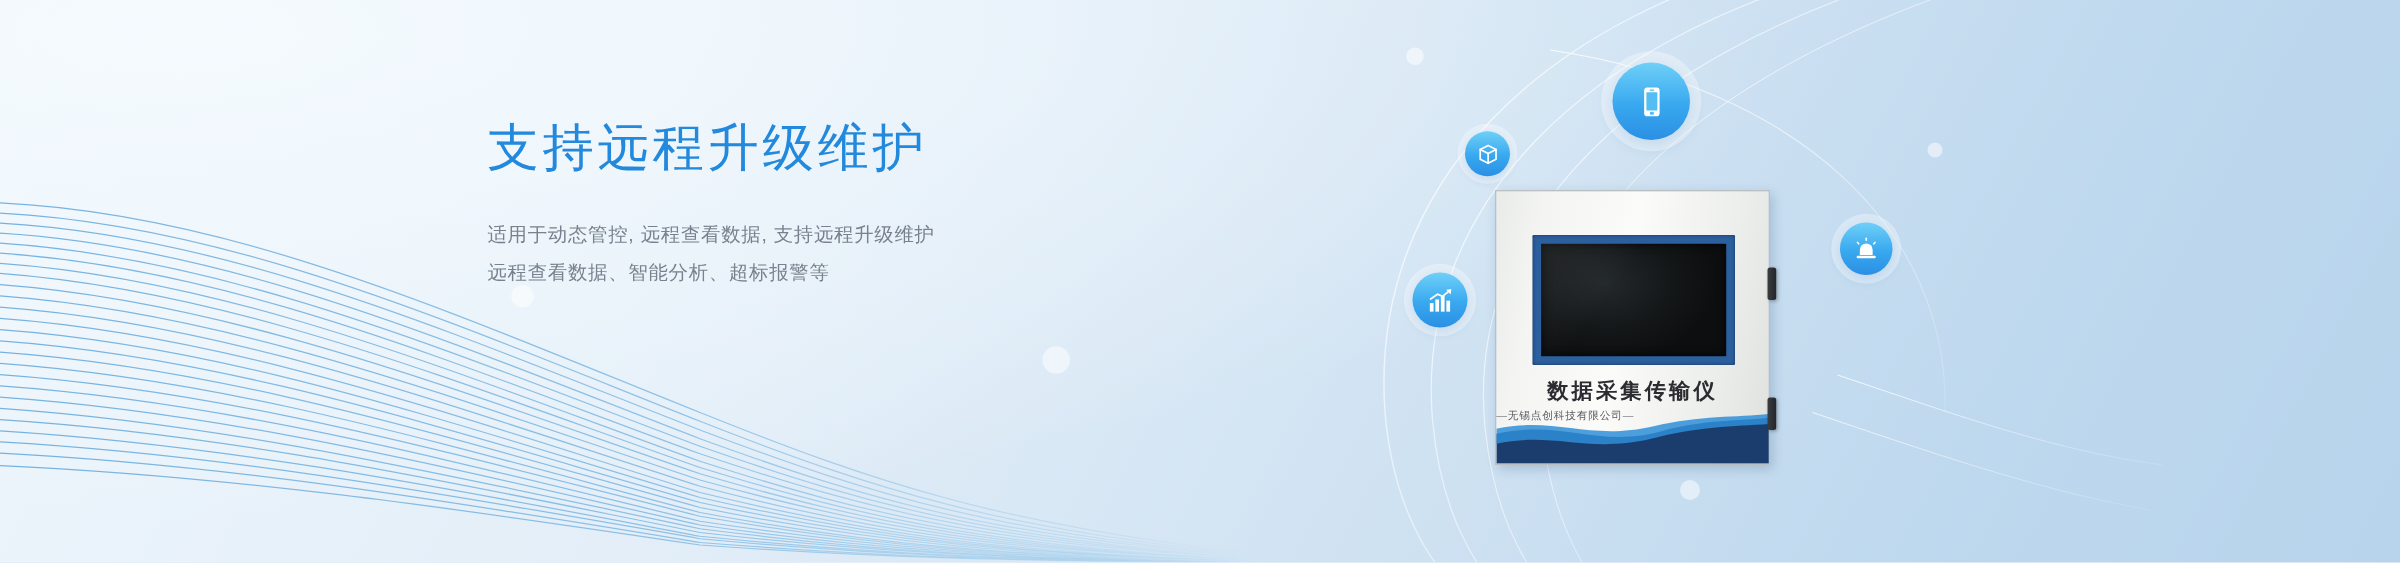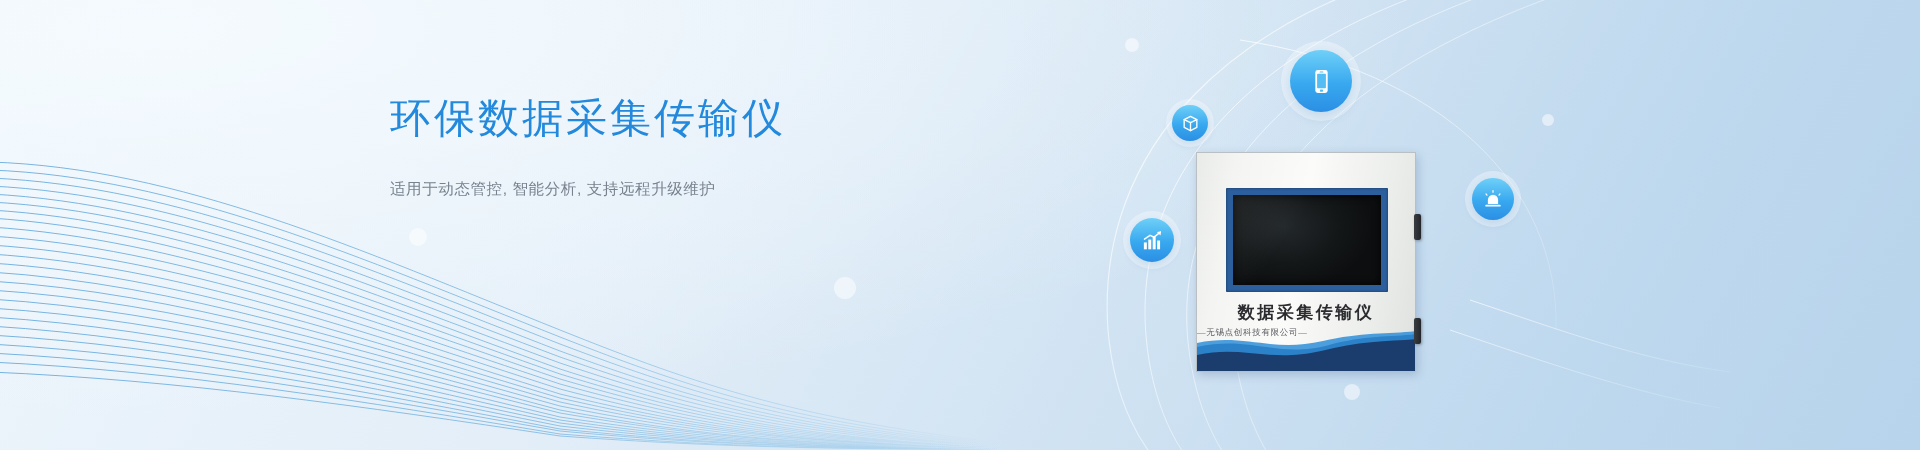--- a/index.html
+++ b/index.html
@@ -185,23 +185,24 @@
     <g fill="#ffffff" opacity="0.5">
       <circle cx="418" cy="237" r="9"></circle>
       <circle cx="845" cy="288" r="11"></circle>
       <circle cx="1132" cy="45" r="7"></circle>
       <circle cx="1548" cy="120" r="6"></circle>
       <circle cx="1352" cy="392" r="8"></circle>
     </g>
   </svg>
 
   <div id="text-block">
-    <h1 id="page-title">环保数据采集传输仪</h1>
+    <h1 id="page-title">支持远程升级维护</h1>
     <ul id="subtitle-list">
-      <li>适用于动态管控, 智能分析, 支持远程升级维护</li>
+      <li>适用于动态管控, 远程查看数据, 支持远程升级维护</li>
+      <li>远程查看数据、智能分析、超标报警等</li>
     </ul>
   </div>
 
   <div id="device">
     <div id="device-body">
       <div id="device-screen-frame">
         <div id="device-screen"></div>
       </div>
       <div id="device-label">数据采集传输仪</div>
       <div id="device-company">—无锡点创科技有限公司—</div>

